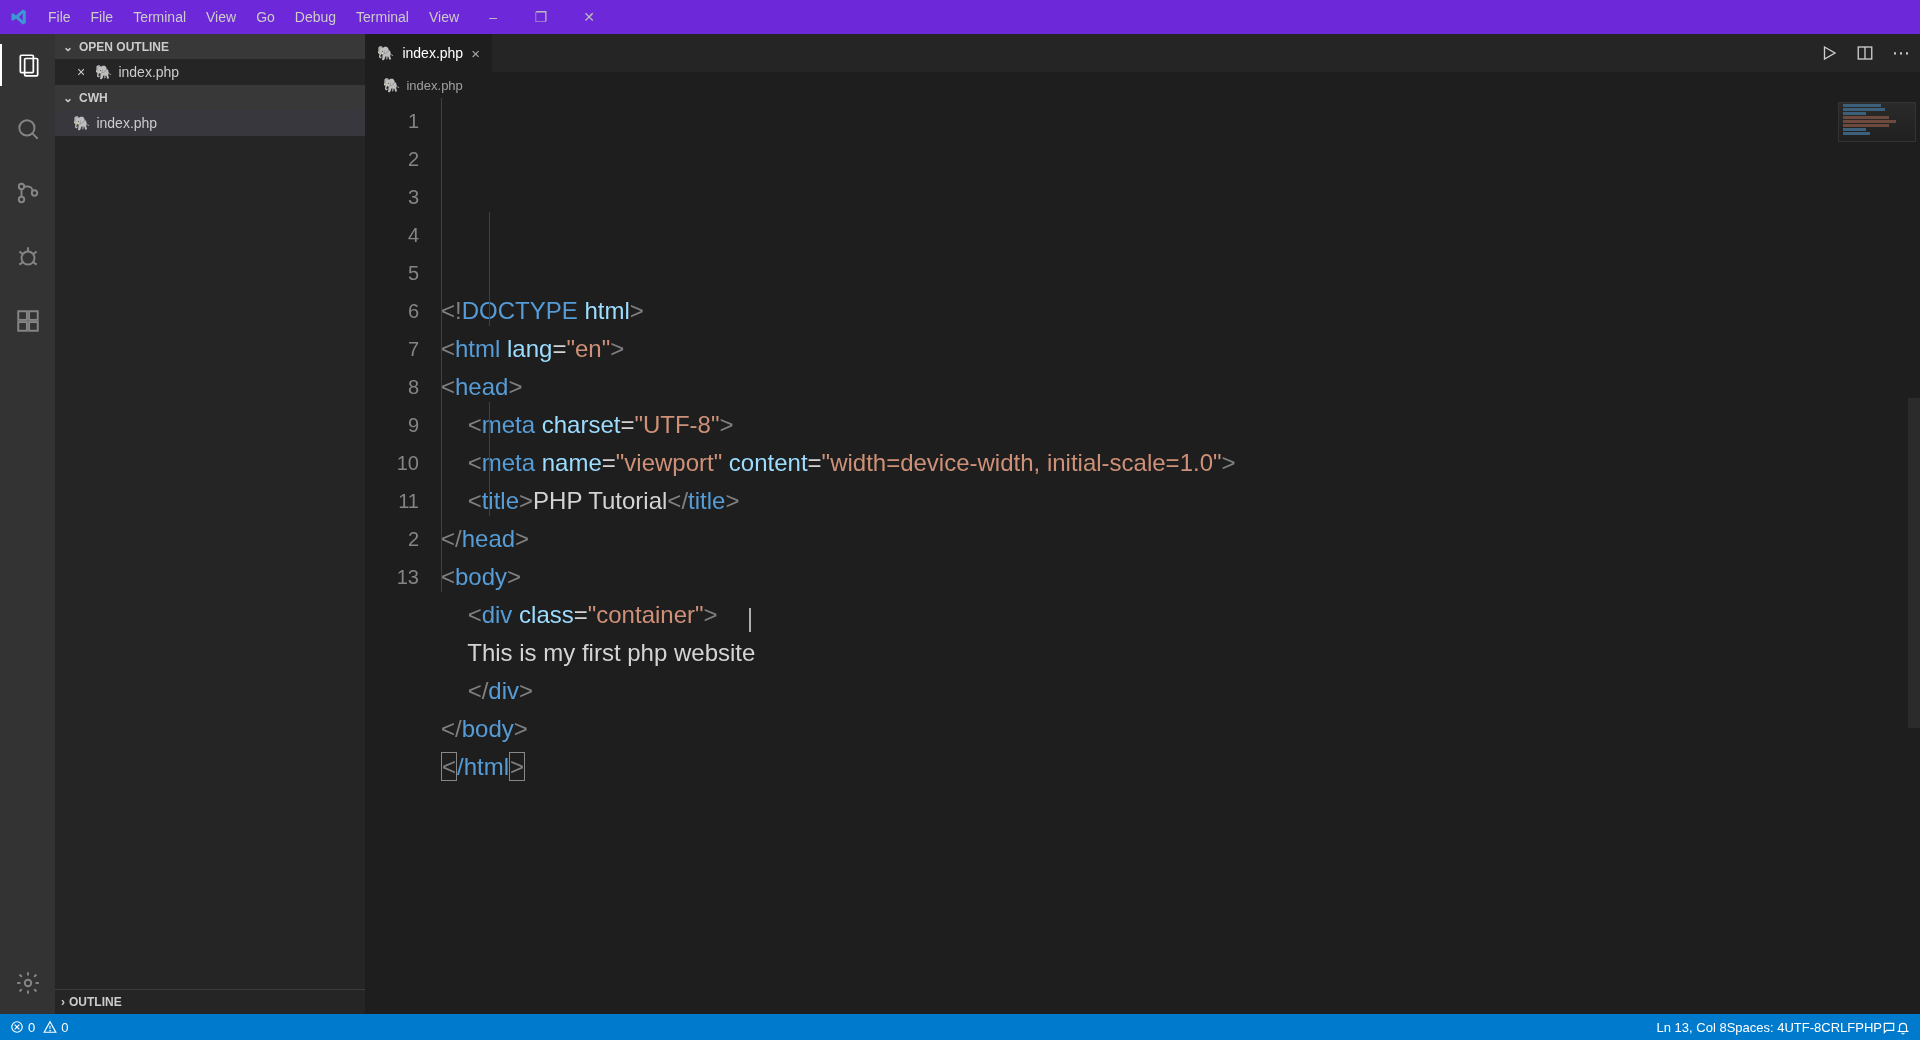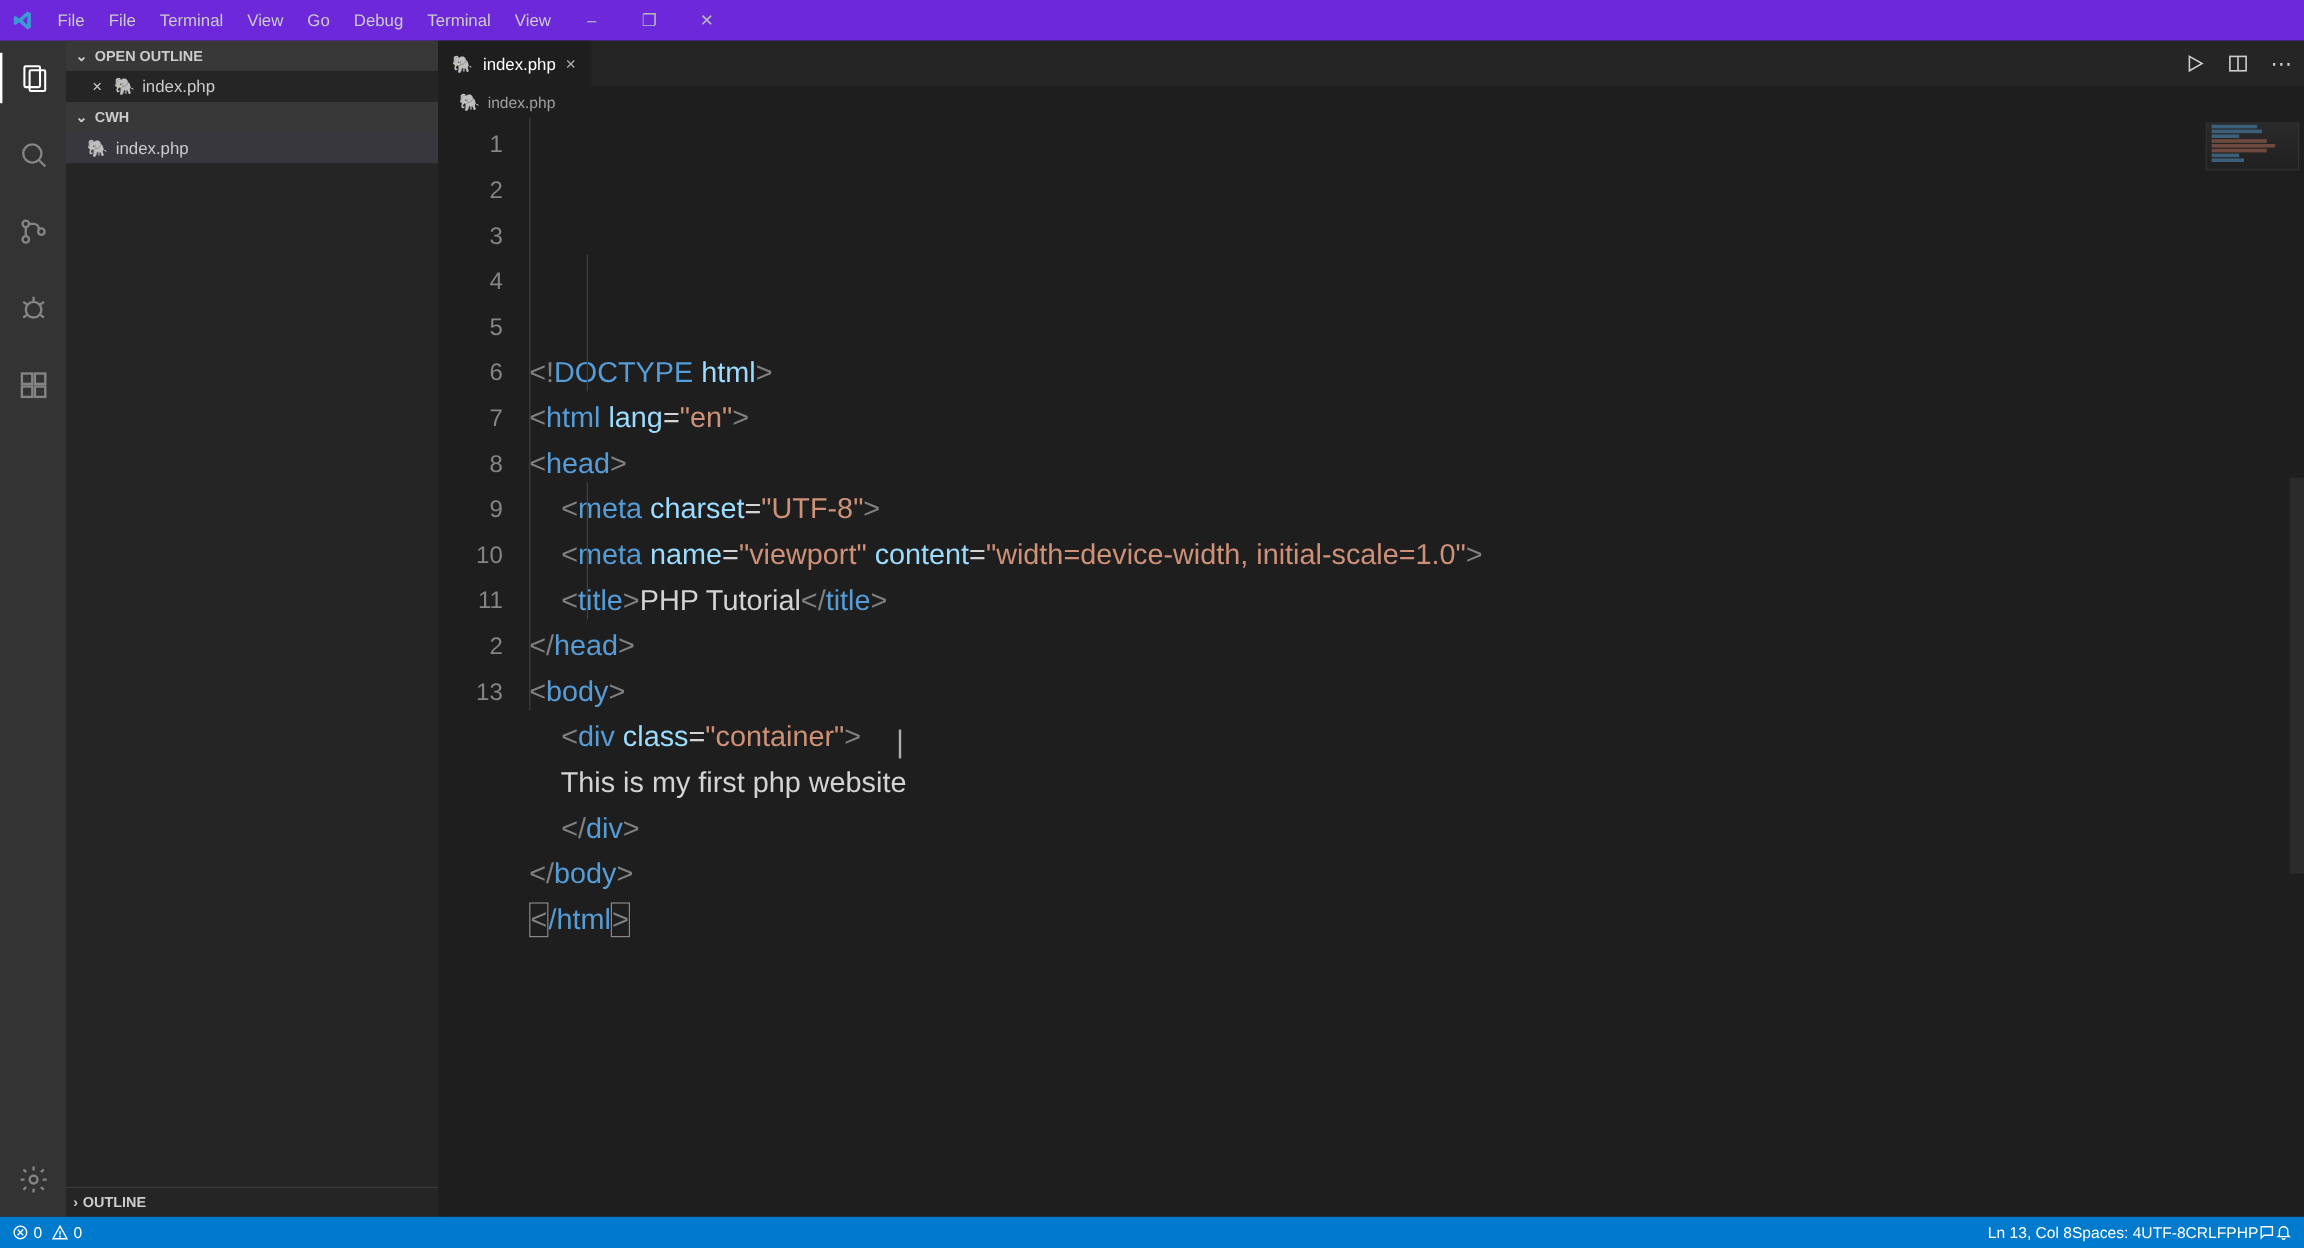--- a/index.html
+++ b/index.html
@@ -54,21 +54,21 @@
 .text-cursor { position:absolute; width:2px; height:24px; background:#aeafad; }
 
 .minimap { position:absolute; top:4px; right:4px; width:78px; height:40px; background:linear-gradient(#2a2a2a,#202020); border:1px solid #333; }
 .minimap .mm-line { height:3px; margin:1px 4px; }
 .mm1{background:#3c607a;width:50%;} .mm2{background:#3c607a;width:55%;} .mm3{background:#3c607a;width:30%;} .mm4{background:#6e4a3e;width:60%;margin-left:10px;} .mm5{background:#6e4a3e;width:70%;margin-left:10px;} .mm6{background:#3c607a;width:35%;}
 
 .scroll-deco { position:absolute; right:0; top:300px; width:12px; height:330px; background:rgba(120,120,120,0.15); }
 
 .statusbar { height:26px; background:#007acc; color:#ffffff; display:flex; align-items:center; font-size:13px; padding:0 10px; }
 .statusbar .left { display:flex; align-items:center; gap:8px; }
-.statusbar .right { margin-left:auto; display:flex; align-items:center; }
+.statusbar .right { margin-left:auto; display:flex; align-items:flex-end; }
 .statusbar span { display:flex; align-items:center; gap:4px; }
 .statusbar svg { width:14px;height:14px; }
 </style>
 </head>
 <body>
 
 <div class="titlebar">
   <div class="logo">
     <svg viewBox="0 0 24 24" fill="#3c99d4">
         <path d="M17 2l4 2v16l-4 2-9-8-4 3-2-1V8l2-1 4 3 9-8zm0 5l-5 5 5 5V7z"></path>

